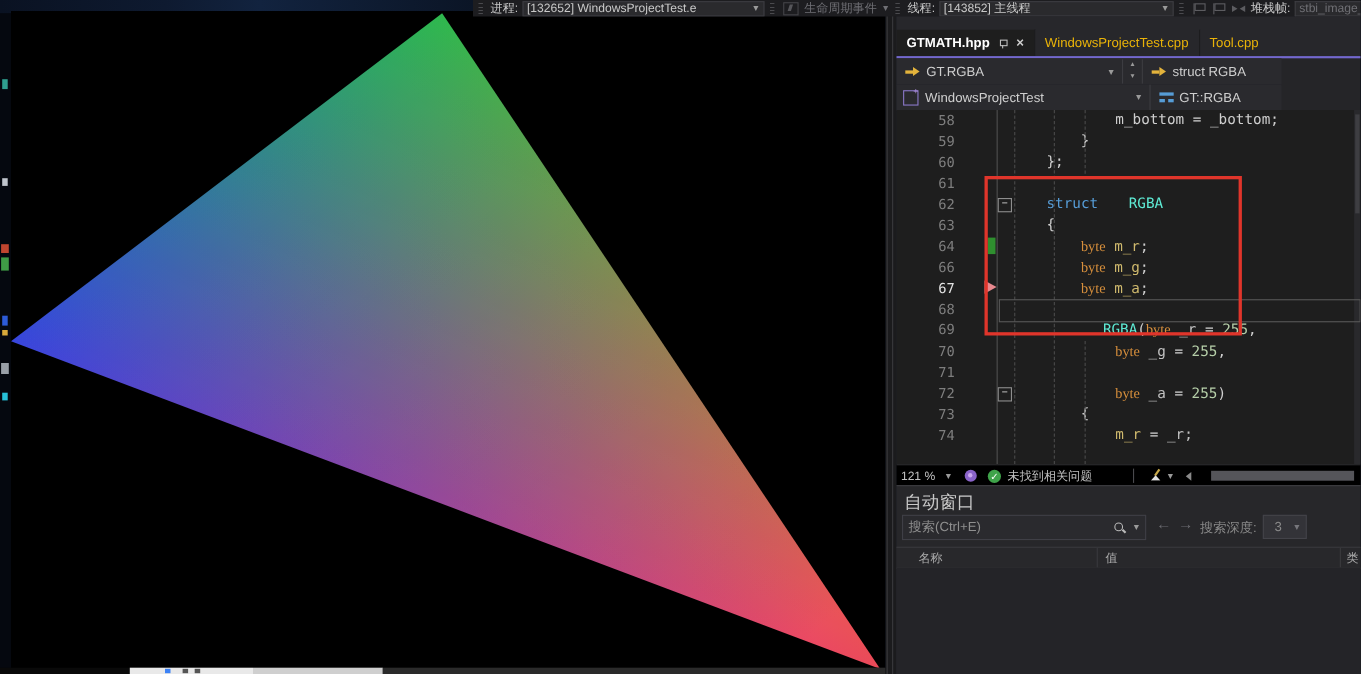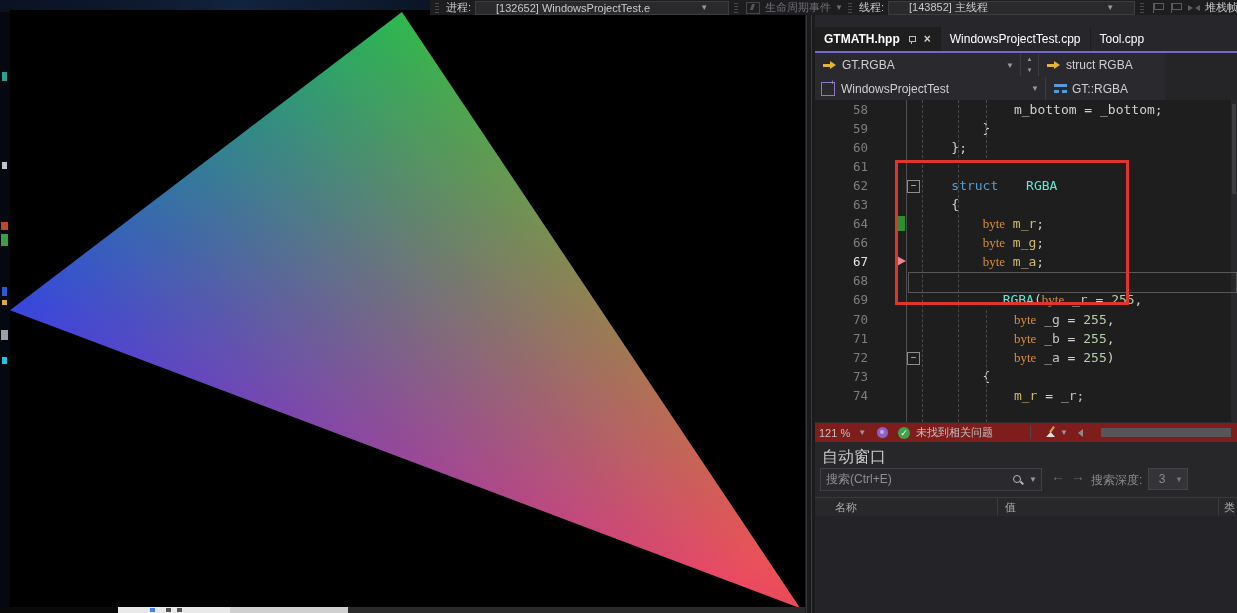--- a/index.html
+++ b/index.html
@@ -30,21 +30,21 @@
   #taskbar .tbic{position:absolute;top:1px;width:5px;height:4px;}
 
   
   #debug-toolbar{left:430px;top:0;width:807px;height:15px;background:#1d1d20;z-index:5;
     display:flex;align-items:center;font-size:11px;color:#c9c9c9;white-space:nowrap;overflow:hidden;}
   .grip{width:4px;height:11px;margin:0 5px;flex:none;
     background:repeating-linear-gradient(0deg,#4a4a4e 0 1px,transparent 1px 3px);}
   .tlabel{margin:0 4px 0 2px;flex:none;}
   .tlabel.dim{color:#6f6f74;}
   .combo{background:#2a2a2d;border:1px solid #3c3c41;height:12px;display:flex;align-items:center;
-    padding:0 20px;font-size:11px;color:#c9c9c9;flex:none;}
+    padding:0 3px;font-size:11px;color:#c9c9c9;flex:none;}
   .combo .val{overflow:hidden;text-overflow:clip;flex:1;}
   .combo .dd{color:#9a9a9a;font-size:8px;margin-left:4px;}
   .combo.dim .val{color:#6f6f74;}
   .ticon{width:12px;height:10px;border:1px solid #56565a;margin:0 3px;flex:none;position:relative;opacity:.7;}
   .ticon i{position:absolute;left:4px;top:1px;width:3px;height:6px;background:#6f6f74;transform:skewX(-18deg);}
   .ticon.flag{border:none;}
   .ticon.flag:before{content:"";position:absolute;left:1px;top:0;width:1px;height:10px;background:#77777c;}
   .ticon.flag:after{content:"";position:absolute;left:2px;top:0;width:8px;height:5px;border:1px solid #77777c;}
   .ticon.bow{border:none;}
   .ticon.bow:before{content:"";position:absolute;left:0;top:2px;border-left:5px solid #77777c;
@@ -56,21 +56,21 @@
   #separator{left:805px;top:14px;width:10px;height:599px;background:#1b1b1d;z-index:4;}
   #separator i{position:absolute;top:0;bottom:0;width:1px;background:#3a3a3e;}
 
   
   #vs-panel{left:815px;top:14px;width:422px;height:599px;background:#252528;z-index:4;}
 
   
   #tabbar{position:absolute;left:0;top:0;width:422px;height:37px;background:#27272b;
     display:flex;align-items:flex-end;}
   #tab-accent{position:absolute;left:0;top:37px;width:422px;height:2px;background:#7368ce;}
-  .tab{height:24px;display:flex;align-items:center;padding:0 9px;font-size:12px;color:#ffffff;
+  .tab{height:24px;display:flex;align-items:center;padding:0 9px;font-size:12px;color:#eab308;
     border-right:1px solid #1c1c1e;}
   .tab.active{background:#1e1e1e;color:#fff;font-weight:bold;}
   .tab .pin{width:9px;height:9px;margin-left:8px;position:relative;}
   .tab .pin:before{content:"";position:absolute;left:1px;top:1px;width:5px;height:4px;border:1px solid #bdbdbd;}
   .tab .pin:after{content:"";position:absolute;left:3px;top:6px;width:1px;height:3px;background:#bdbdbd;}
   .tab .close{margin-left:7px;color:#cfcfcf;font-size:12px;line-height:10px;}
 
   
   .navrow{position:absolute;left:0;width:350px;display:flex;align-items:center;font-size:12px;color:#cfcfcf;}
   #navrow1{top:39px;height:24px;background:#2a2a2e;border-bottom:1px solid #1f1f22;}
@@ -108,21 +108,21 @@
   .arr{position:absolute;left:15px;top:3px;width:0;height:0;border-left:11px solid #e8898f;
     border-top:6.5px solid transparent;border-bottom:6.5px solid transparent;}
   .guide{position:absolute;top:0;width:0;border-left:1px dashed #4a4a4a;pointer-events:none;}
   #margin-line{position:absolute;left:91px;top:0;width:1px;height:322px;background:#4f4f4f;}
   #current-line{position:absolute;left:93px;top:171.5px;right:0;height:19px;
     border:1px solid #585858;pointer-events:none;z-index:3;}
   #code-scrollbar{position:absolute;right:0;top:0;width:6px;height:322px;background:#29292c;}
   #code-scrollbar i{position:absolute;left:1px;top:4px;width:4px;height:90px;background:#3e3e42;}
 
   
-  #ed-status{position:absolute;left:0;top:408px;width:422px;height:19px;background:#7f1d1d;
+  #ed-status{position:absolute;left:0;top:408px;width:422px;height:19px;background:#000000;
     border-top:1px solid #2d2d30;display:flex;align-items:center;font-size:11px;color:#c2c2c2;justify-content:space-between;}
   #zoom-combo{margin-left:4px;display:flex;align-items:center;width:48px;}
   #zoom-combo .dd{font-size:8px;color:#9a9a9a;margin-left:8px;}
   .st-sep{width:1px;height:13px;background:#4a4a4e;margin:0 6px;}
   #purple-ic{width:11px;height:11px;border-radius:50%;background:#8a63c9;margin:0 10px;position:relative;}
   #purple-ic:before{content:"";position:absolute;left:3px;top:3px;width:4px;height:4px;border-radius:50%;
     background:#caa7ef;}
   #health-check{width:12px;height:12px;border-radius:50%;background:#3fa34a;color:#fff;font-size:9px;
     line-height:12px;text-align:center;margin-right:6px;flex:none;}
   #health-text{color:#c2c2c2;}
@@ -283,21 +283,21 @@
         <div class="cl"><span class="ln">60</span><span class="mg"></span><span class="tx"><span class="t-pln">    };</span></span></div>
         <div class="cl"><span class="ln">61</span><span class="mg"></span><span class="tx"></span></div>
         <div class="cl"><span class="ln">62</span><span class="mg"><span class="fold">−</span></span><span class="tx"><span class="t-pln">    </span><span class="t-kw">struct</span><span class="t-pln"> </span><span class="t-typ">RGBA</span></span></div>
         <div class="cl"><span class="ln">63</span><span class="mg"></span><span class="tx"><span class="t-pln">    {</span></span></div>
         <div class="cl"><span class="ln">64</span><span class="mg"><span class="bar"></span></span><span class="tx"><span class="t-pln">        </span><span class="t-typb">byte</span><span class="t-pln"> </span><span class="t-mem">m_r</span><span class="t-pln">;</span></span></div>
         <div class="cl"><span class="ln">66</span><span class="mg"></span><span class="tx"><span class="t-pln">        </span><span class="t-typb">byte</span><span class="t-pln"> </span><span class="t-mem">m_g</span><span class="t-pln">;</span></span></div>
         <div class="cl cur"><span class="ln">67</span><span class="mg"><span class="arr"></span></span><span class="tx"><span class="t-pln">        </span><span class="t-typb">byte</span><span class="t-pln"> </span><span class="t-mem">m_a</span><span class="t-pln">;</span></span></div>
         <div class="cl"><span class="ln">68</span><span class="mg"></span><span class="tx"></span></div>
         <div class="cl"><span class="ln">69</span><span class="mg"></span><span class="tx"><span class="t-pln">        </span><span class="t-typ">RGBA</span><span class="t-pln">(</span><span class="t-typb">byte</span><span class="t-pln"> </span><span class="t-prm">_r</span><span class="t-pln"> = </span><span class="t-num">255</span><span class="t-pln">,</span></span></div>
         <div class="cl"><span class="ln">70</span><span class="mg"></span><span class="tx"><span class="t-pln">            </span><span class="t-typb">byte</span><span class="t-pln"> </span><span class="t-prm">_g</span><span class="t-pln"> = </span><span class="t-num">255</span><span class="t-pln">,</span></span></div>
-        <div class="cl"><span class="ln">71</span><span class="mg"></span><span class="tx"><span class="t-pln">            </span><span class="t-typb">byte</span><span class="t-pln"> </span><span class="t-prm">_b</span><span class="t-pln"> = </span><span class="t-num">255</span><span class="t-pln">,</span></span></div>
+        <div class="cl"><span class="ln">71</span><span class="mg"></span></div>
         <div class="cl"><span class="ln">72</span><span class="mg"><span class="fold">−</span></span><span class="tx"><span class="t-pln">            </span><span class="t-typb">byte</span><span class="t-pln"> </span><span class="t-prm">_a</span><span class="t-pln"> = </span><span class="t-num">255</span><span class="t-pln">)</span></span></div>
         <div class="cl"><span class="ln">73</span><span class="mg"></span><span class="tx"><span class="t-pln">        {</span></span></div>
         <div class="cl"><span class="ln">74</span><span class="mg"></span><span class="tx"><span class="t-pln">            </span><span class="t-mem">m_r</span><span class="t-pln"> = </span><span class="t-prm">_r;</span></span></div>
       </div>
     <div class="guide" style="left:107px;height:322px;"></div>
     <div class="guide" style="left:143px;height:322px;"></div>
     <div class="guide" style="left:171px;height:58px;"></div>
     <div class="guide" style="left:171px;top:210px;height:112px;"></div>
     <div id="current-line"></div>
     <div id="code-scrollbar">

